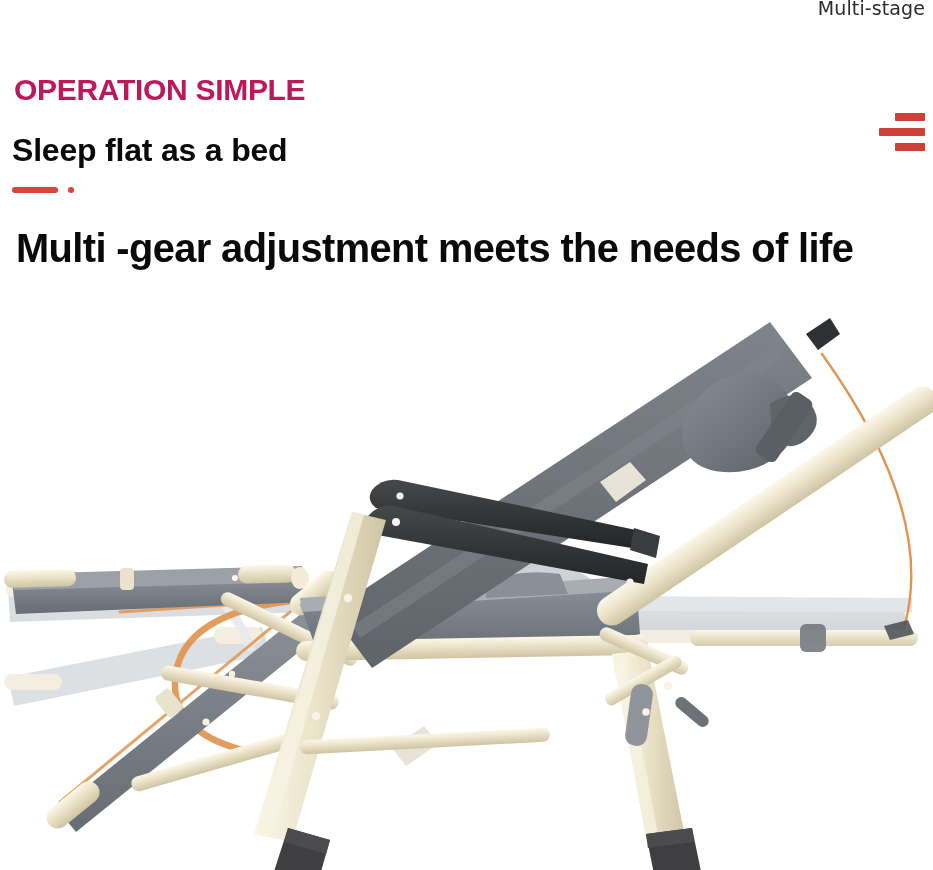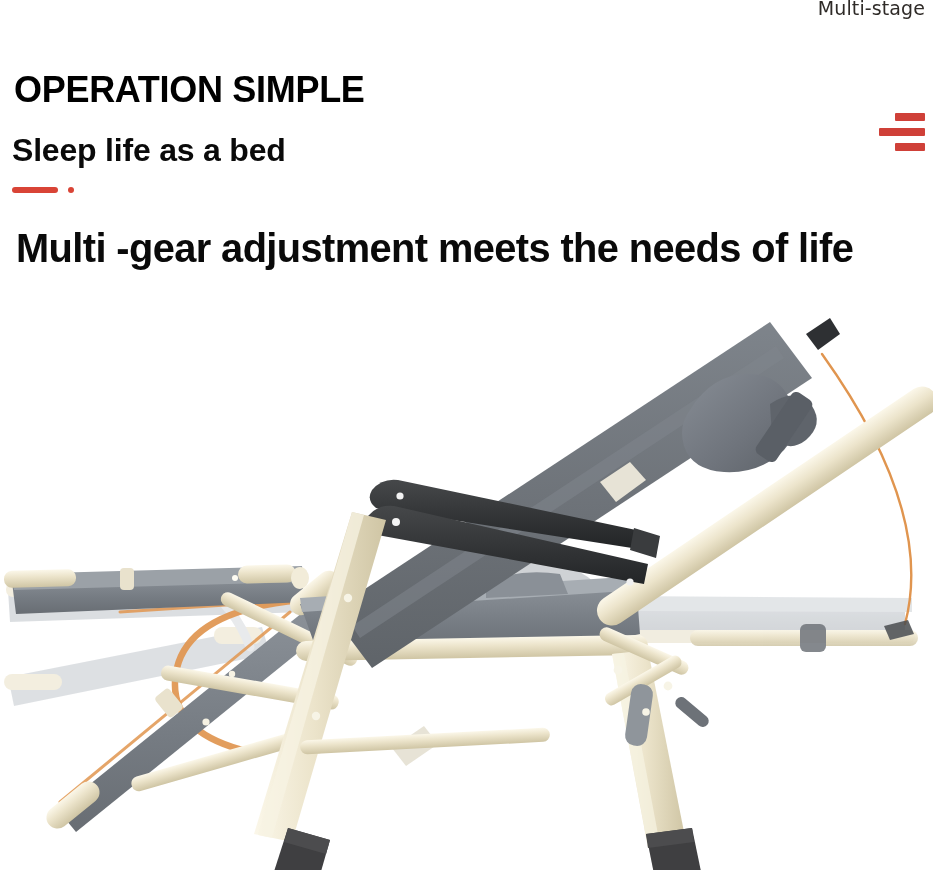--- a/index.html
+++ b/index.html
@@ -51,24 +51,24 @@
   }
   .stripes i.s1 { top: 0px;  width: 30px; }
   .stripes i.s2 { top: 15px; width: 46px; }
   .stripes i.s3 { top: 30px; width: 30px; }
 
   
   .h1 {
     position: absolute;
     left: 14px;
     top: 69px;
-    font-size: 36px;
+    font-size: 30px;
     line-height: 42px;
     font-weight: bold;
-    color: #000000;
+    color: #be185d;
     letter-spacing: -0.3px;
     white-space: nowrap;
   }
   .h2 {
     position: absolute;
     left: 12px;
     top: 131px;
     font-size: 32px;
     line-height: 38px;
     font-weight: bold;
@@ -134,21 +134,21 @@
   <span>Multi-stage</span>
 </div>
 
 <div class="stripes">
   <i class="s1"></i>
   <i class="s2"></i>
   <i class="s3"></i>
 </div>
 
 <div class="h1">OPERATION SIMPLE</div>
-<div class="h2">Sleep life as a bed</div>
+<div class="h2">Sleep flat as a bed</div>
 
 <div class="divider">
   <span class="bar"></span>
   <span class="dot"></span>
 </div>
 
 <div class="h3">Multi -gear adjustment meets the needs of life</div>
 
 <div class="stage">
 <svg width="933" height="588" viewBox="0 0 933 588" xmlns="http://www.w3.org/2000/svg">

